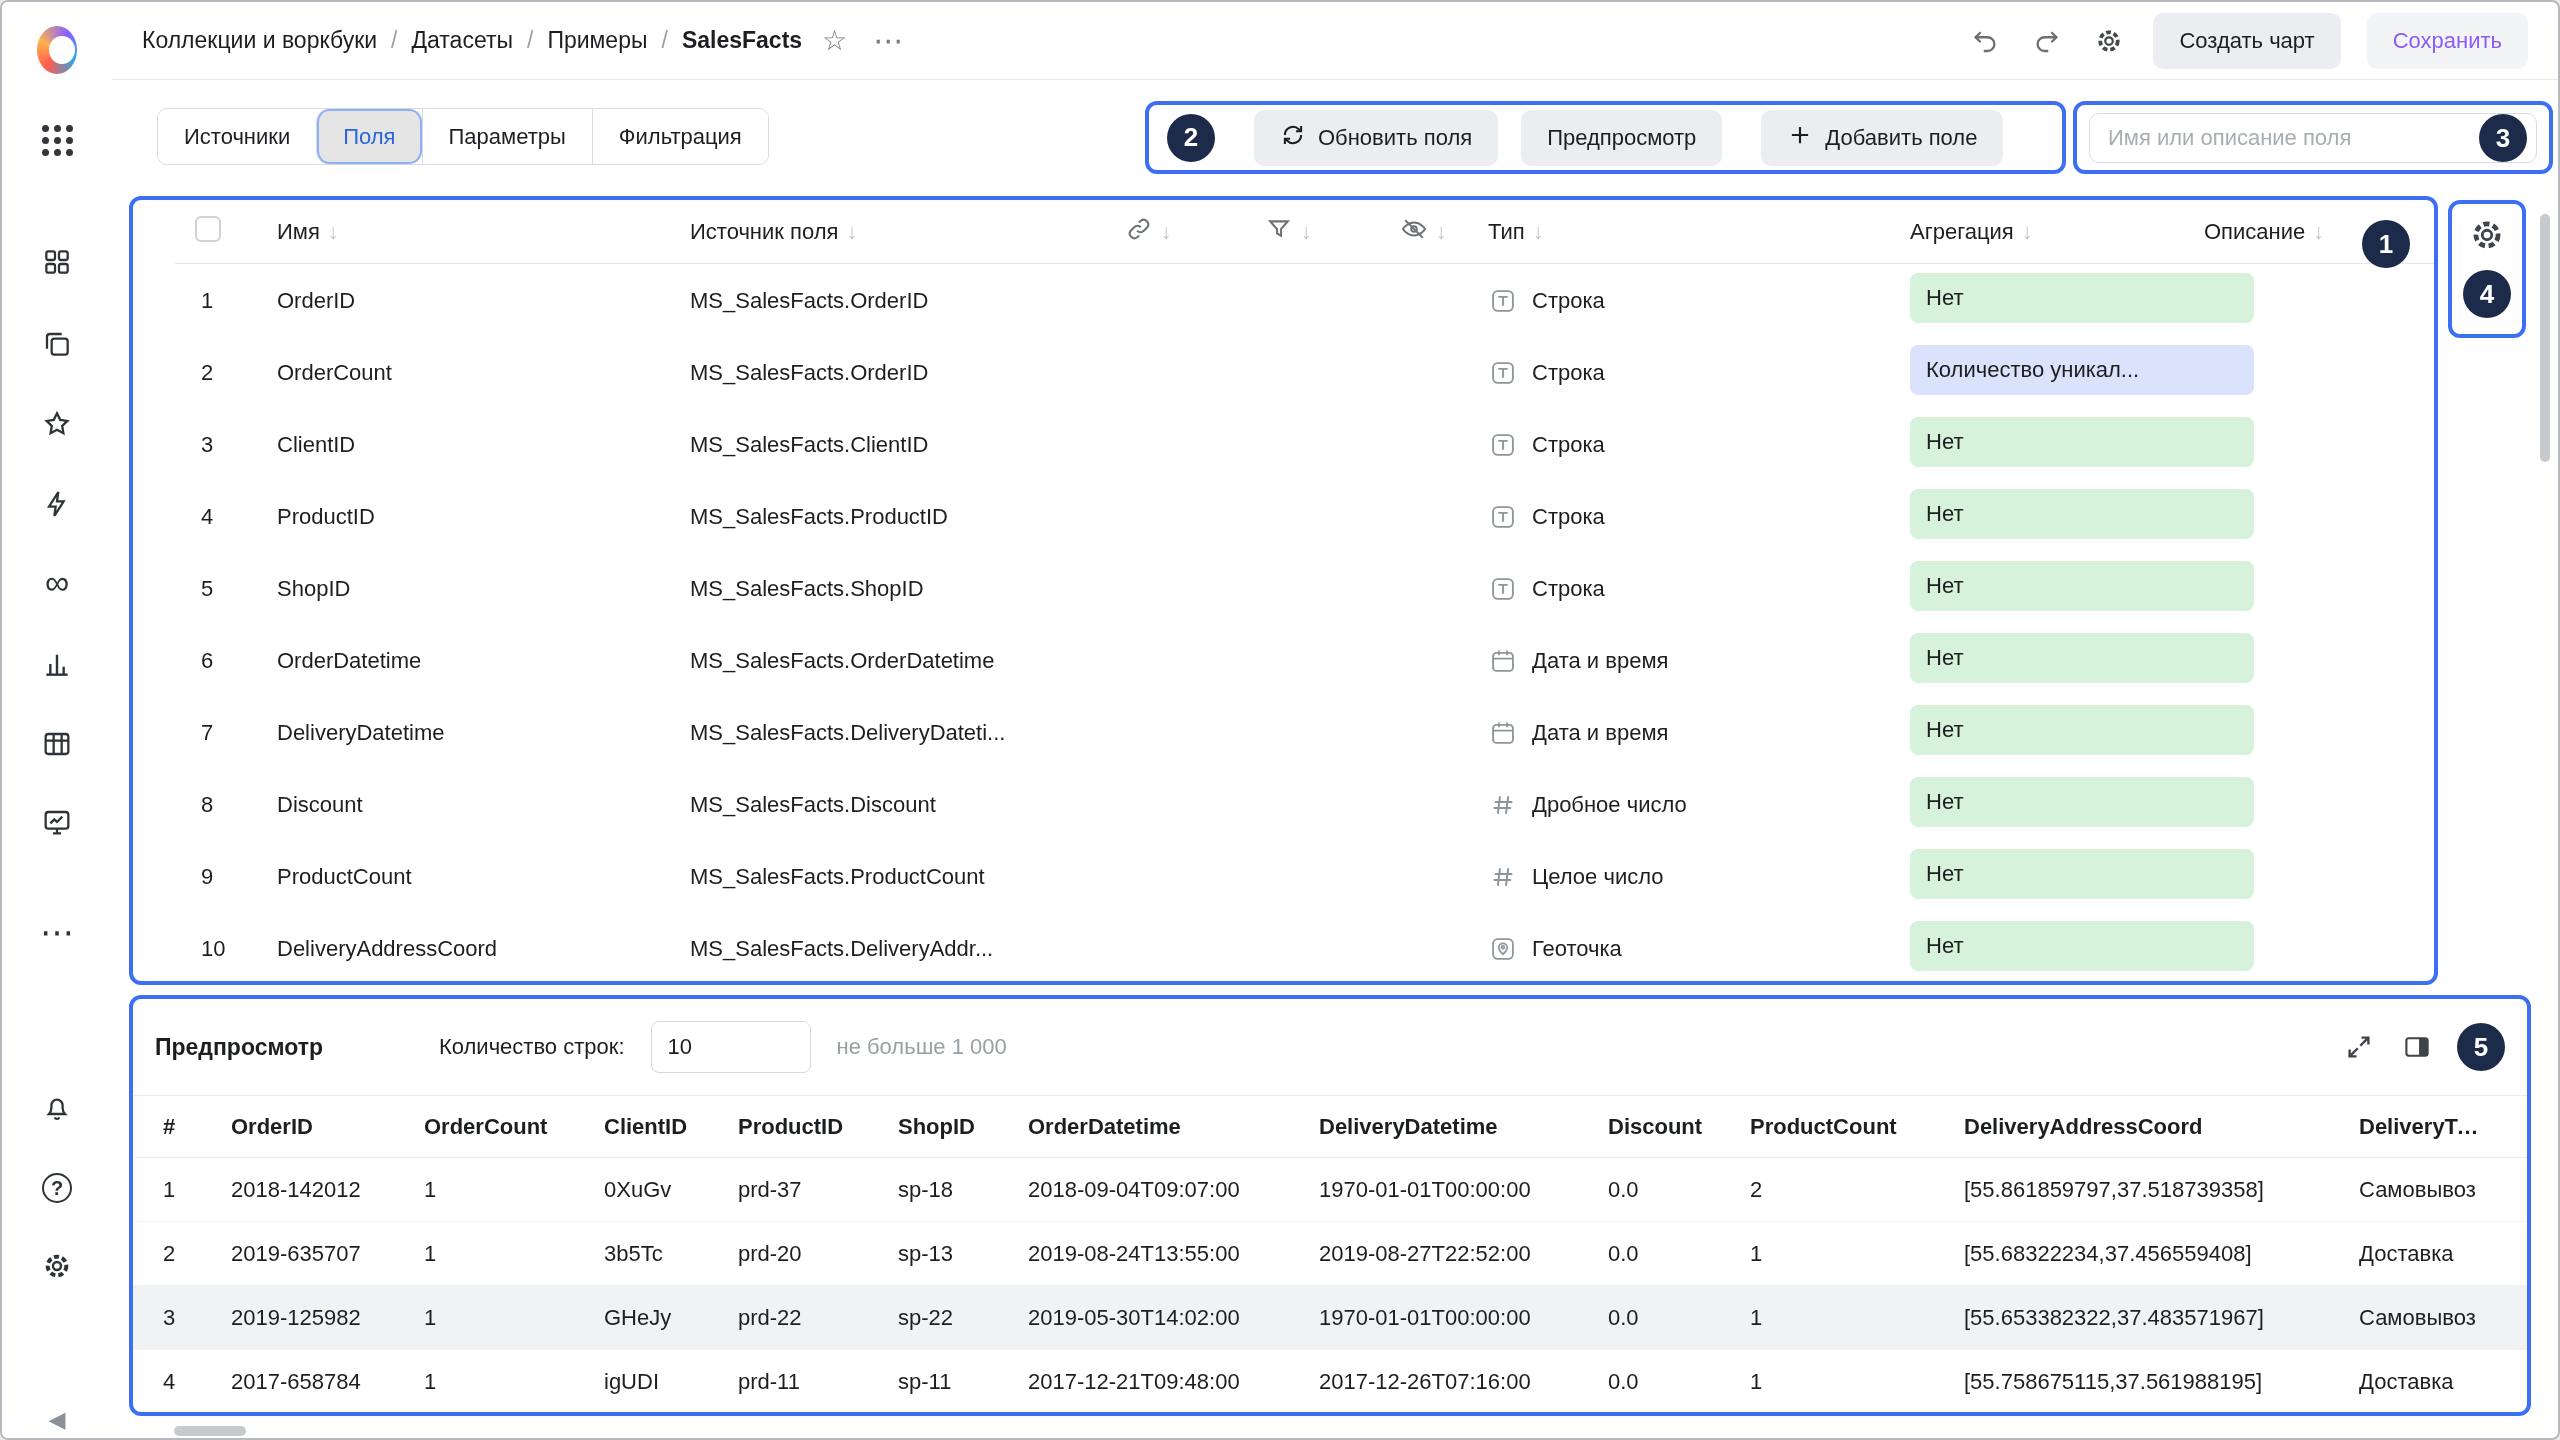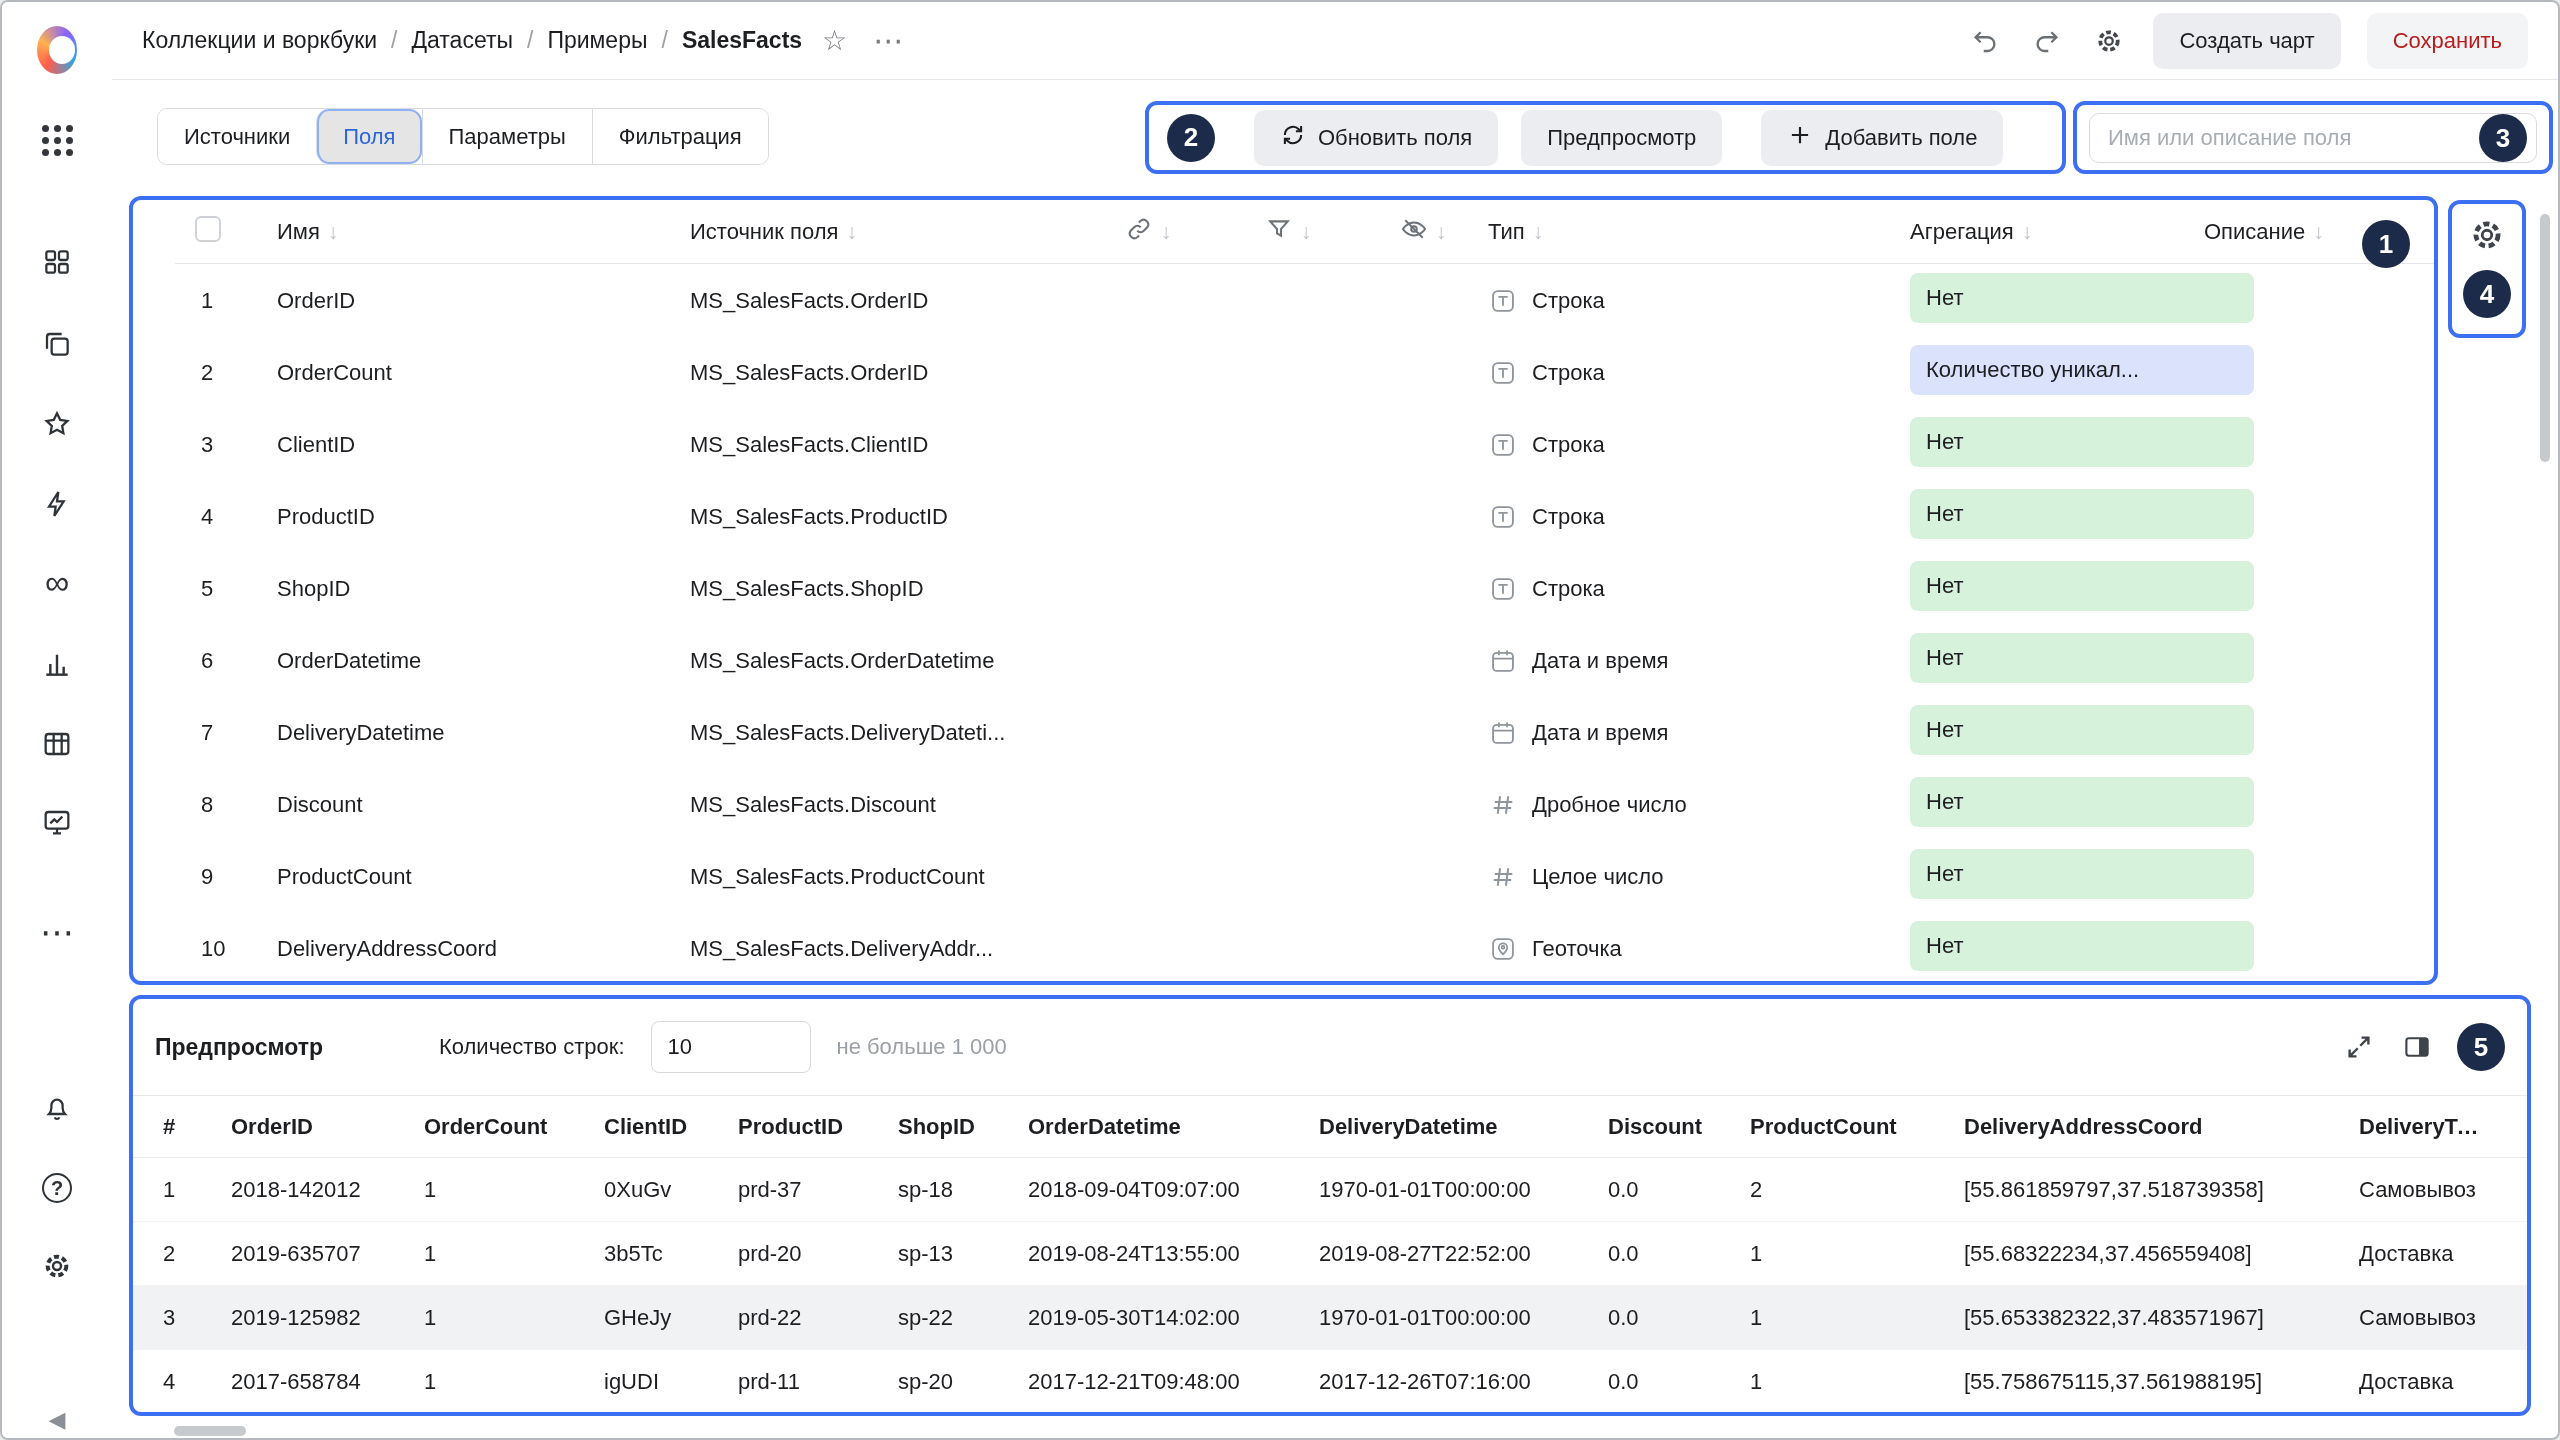--- a/index.html
+++ b/index.html
@@ -16,21 +16,21 @@
   .crumb-sep { color:#9aa0a6; }
   .crumb-current { font-weight:bold; }
   .star-ic { font-size:28px; color:#767b81; margin-left:20px; }
   .more-ic { font-size:30px; color:#767b81; margin-left:26px; letter-spacing:2px; }
   .topbar-right { margin-left:auto; display:flex; align-items:center; gap:26px; }
   .tb-icon { width:36px; height:36px; color:#6b7075; display:flex; align-items:center; justify-content:center; }
   .tb-icon svg { width:30px; height:30px; }
   .tb-gear { color:#44484d; }
   .btn { height:56px; border:none; border-radius:10px; background:#ebedf0; font-size:22px;
          font-family:inherit; padding:0 26px; color:#1c1e21; cursor:pointer; }
-  .btn-disabled { background:#f3f4f6; color:#b91c1c; cursor:default; }
+  .btn-disabled { background:#f3f4f6; color:#8b5cf6; cursor:default; }
 
   
   .sidebar { position:absolute; left:0; top:0; width:110px; height:100%; background:#fff; }
   .sb-item { position:absolute; left:50%; transform:translateX(-50%); width:40px; height:40px;
              display:flex; align-items:center; justify-content:center; color:#2e3338; cursor:pointer; }
   .sb-item svg { width:32px; height:32px; }
   .logo { width:48px; height:48px; border-radius:50%;
           background:conic-gradient(from 210deg,#ff5c4d,#ffb24d,#8a63ff,#2aa7e8,#ff5c4d); position:relative; }
   .logo::after { content:""; position:absolute; left:12px; top:10px; width:26px; height:28px;
                  background:#fff; border-radius:50%; }
@@ -611,21 +611,21 @@
             <div class="pcell">1</div>
             <div class="pcell">[55.653382322,37.483571967]</div>
             <div class="pcell">Самовывоз</div>
           </div>
           <div class="prow">
             <div class="pcell">4</div>
             <div class="pcell">2017-658784</div>
             <div class="pcell">1</div>
             <div class="pcell">igUDI</div>
             <div class="pcell">prd-11</div>
-            <div class="pcell">sp-20</div>
+            <div class="pcell">sp-11</div>
             <div class="pcell">2017-12-21T09:48:00</div>
             <div class="pcell">2017-12-26T07:16:00</div>
             <div class="pcell">0.0</div>
             <div class="pcell">1</div>
             <div class="pcell">[55.758675115,37.561988195]</div>
             <div class="pcell">Доставка</div>
           </div>
         </div>
     </div>
   </section>

